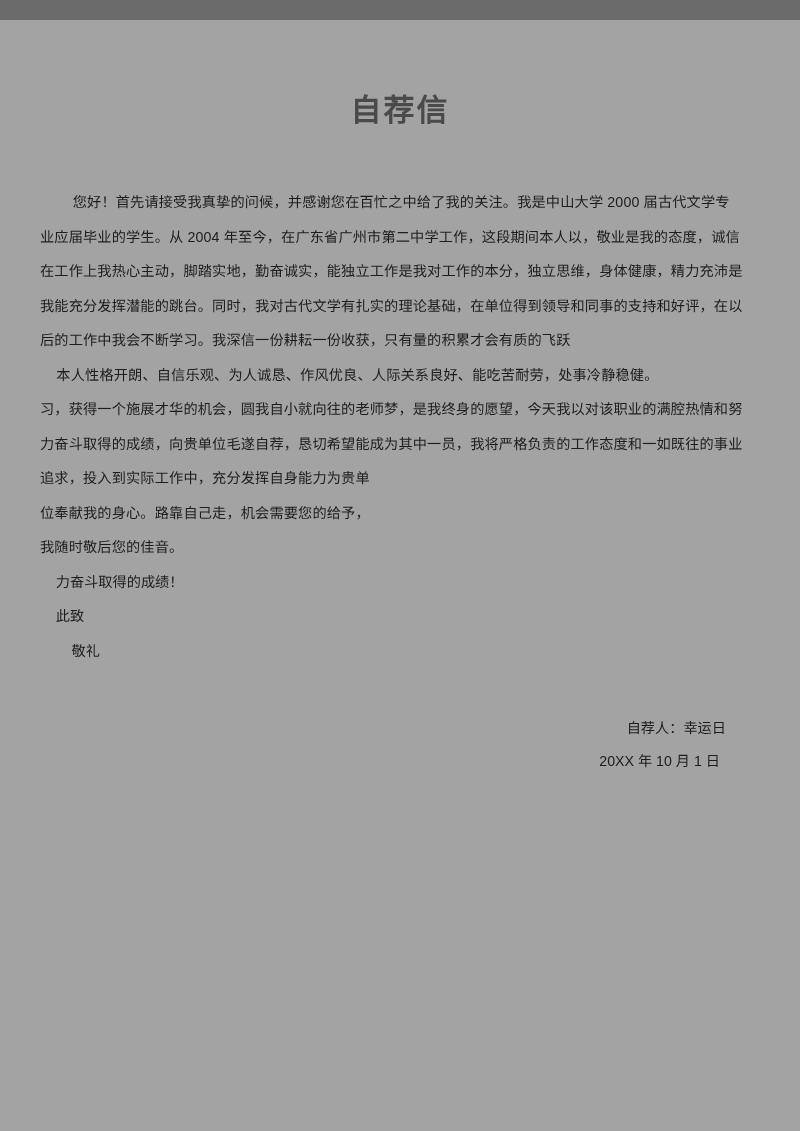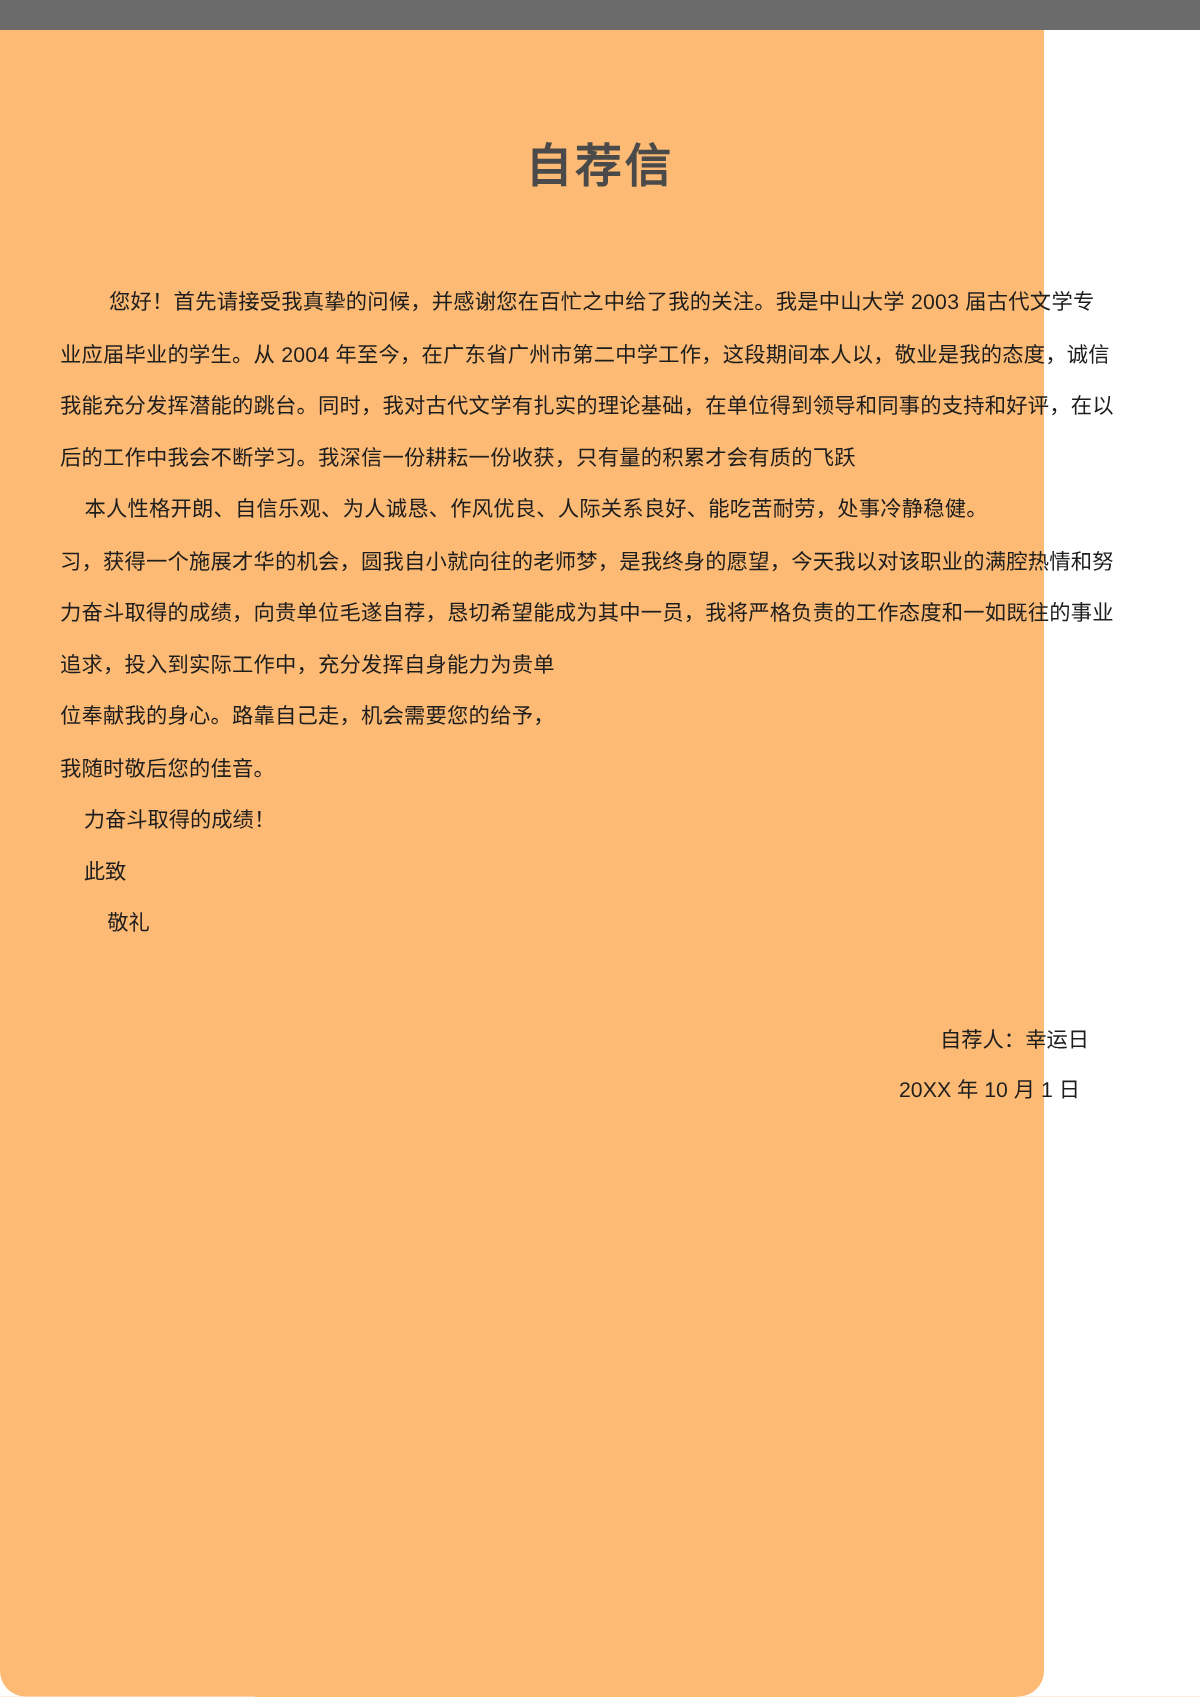--- a/index.html
+++ b/index.html
@@ -10,26 +10,25 @@
   }
   body {
     width: 800px;
     height: 1131px;
     position: relative;
     font-family: "Liberation Sans", "DejaVu Sans", sans-serif;
     color: #1a1a1a;
     overflow: hidden;
   }
   .page {
-    width: 696px;
+    width: 800px;
     height: 1131px;
-    background: #fdba74;
+    background: #a3a3a3;
     position: relative;
     box-sizing: border-box;
-    border-radius: 17px;
   }
   .header-bar {
     position: absolute;
     top: 0;
     left: 0;
     width: 800px;
     height: 20px;
     background: #6b6b6b;
   }
   .content {
@@ -105,22 +104,23 @@
   <div class="content">
 
     <h1 class="doc-title">自荐信</h1>
 
     <div class="body-block">
 
 
       <div class="gap-sm"></div>
 
       <div>
-        <p class="line">        您好！首先请接受我真挚的问候，并感谢您在百忙之中给了我的关注。我是中山大学 2003 届古代文学专</p>
+        <p class="line">        您好！首先请接受我真挚的问候，并感谢您在百忙之中给了我的关注。我是中山大学 2000 届古代文学专</p>
         <p class="line">业应届毕业的学生。从 2004 年至今，在广东省广州市第二中学工作，这段期间本人以，敬业是我的态度，诚信</p>
+        <p class="line">在工作上我热心主动，脚踏实地，勤奋诚实，能独立工作是我对工作的本分，独立思维，身体健康，精力充沛是</p>
         <p class="line">我能充分发挥潜能的跳台。同时，我对古代文学有扎实的理论基础，在单位得到领导和同事的支持和好评，在以</p>
         <p class="line">后的工作中我会不断学习。我深信一份耕耘一份收获，只有量的积累才会有质的飞跃</p>
       </div>
 
       <div>
         <p class="line">    本人性格开朗、自信乐观、为人诚恳、作风优良、人际关系良好、能吃苦耐劳，处事冷静稳健。</p>
       </div>
 
       <div>
         <p class="line">习，获得一个施展才华的机会，圆我自小就向往的老师梦，是我终身的愿望，今天我以对该职业的满腔热情和努</p>

